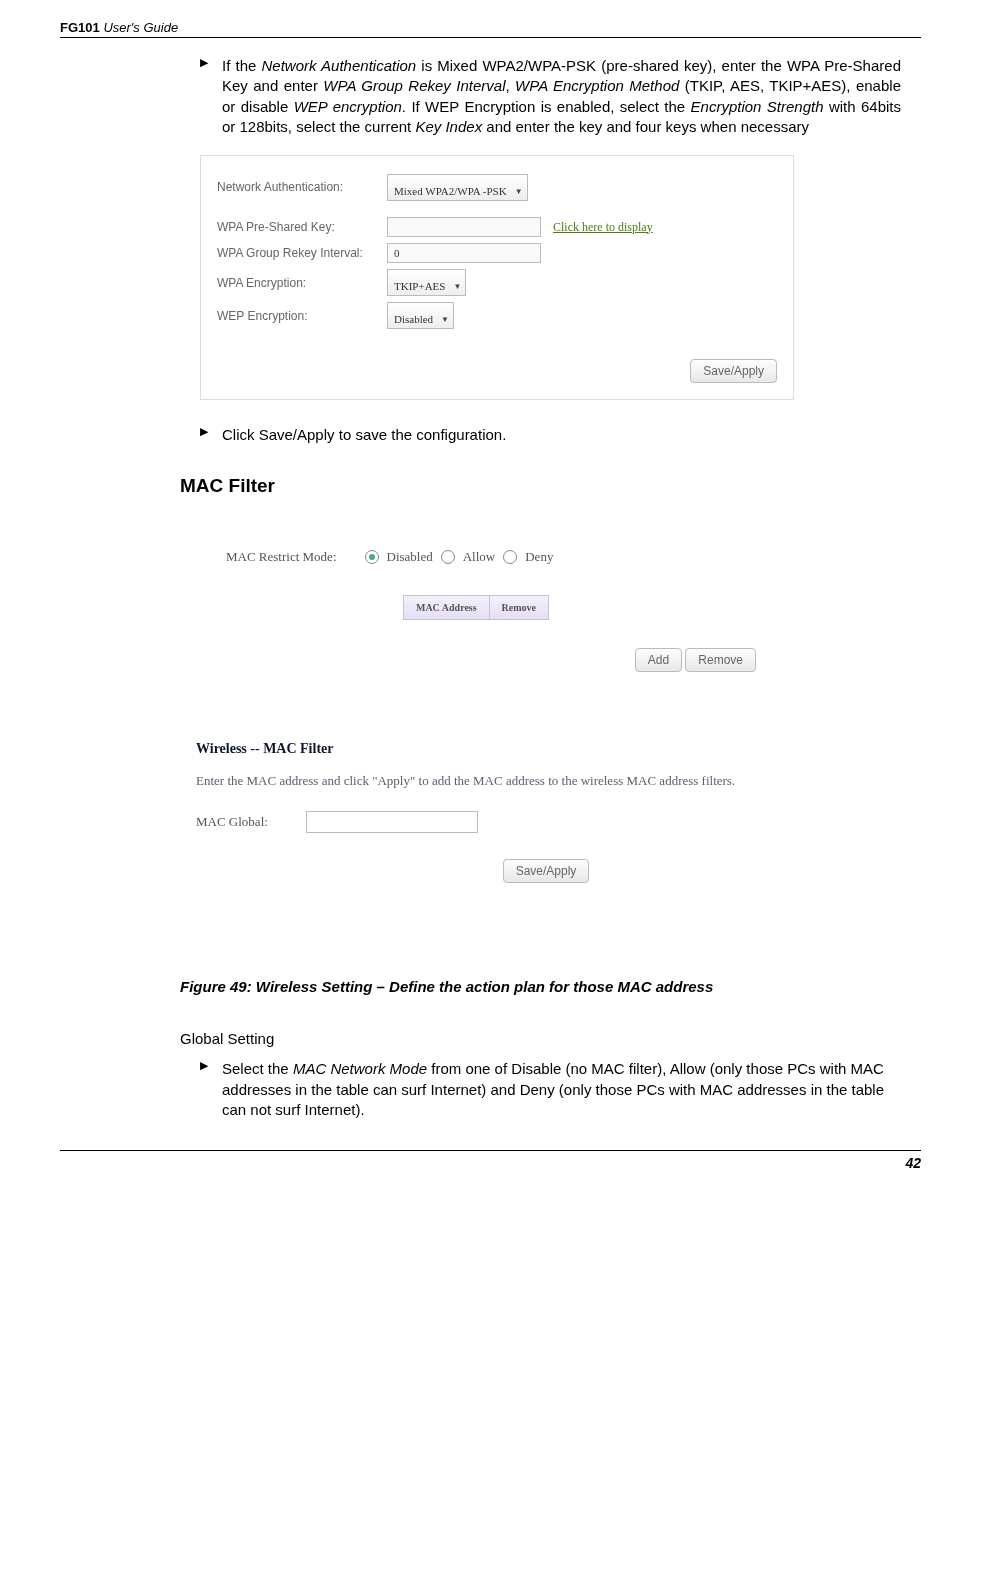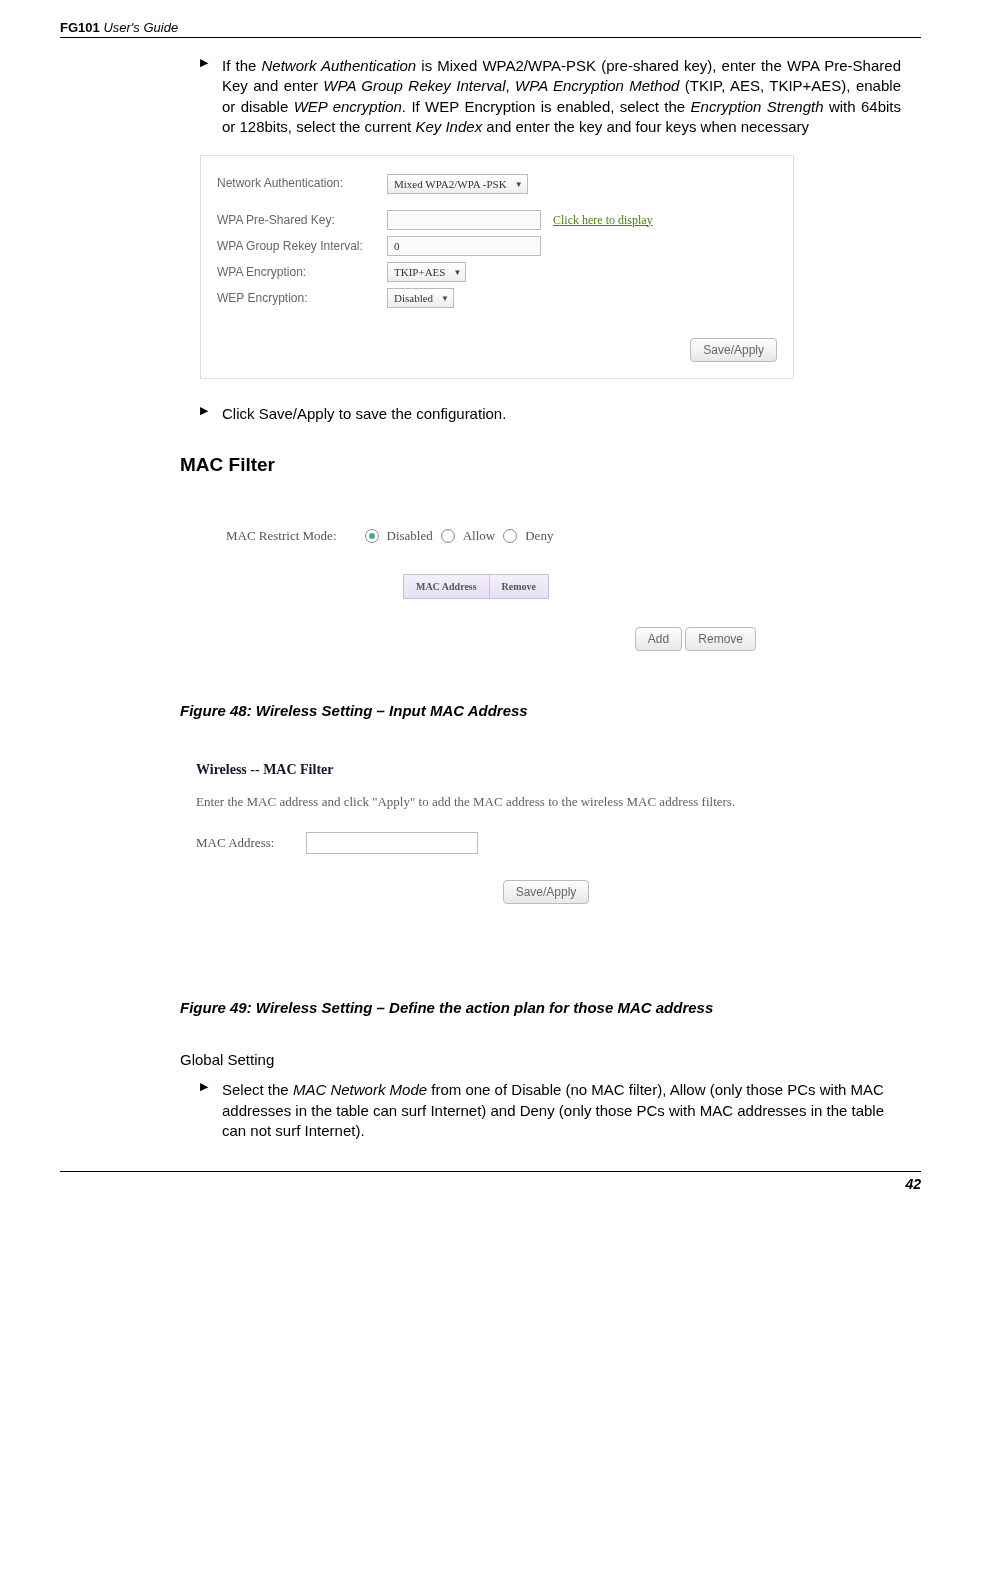--- a/index.html
+++ b/index.html
@@ -83,21 +83,21 @@
     font-family: serif;
     color: #333;
     min-width: 40px;
   }
   .p1-select {
     display: inline-flex;
     align-items: center;
     border: 1px solid #bbb;
     background: linear-gradient(#fff,#eee);
     height: 18px;
-    padding: 0 4px 0 6px;
+    padding: 7px 4px 0 6px;
     font-size: 11px;
     font-family: serif;
     color: #333;
   }
   .p1-select .arrow {
     margin-left: 8px;
     font-size: 8px;
     color: #444;
   }
   .p1-link {
@@ -320,28 +320,27 @@
         <div class="cell">MAC Address</div>
         <div class="cell">Remove</div>
       </div>
       <div class="btn-row-center">
         <span class="btn">Add</span>
         <span class="btn">Remove</span>
       </div>
     </div>
   </div>
 
-  <div class="caption">Figure 48: Wireless Setting – Input MAC Address</div>
 
   <div class="screenshot-box" style="margin-left:120px;">
     <div class="panel3">
       <div class="p3-title">Wireless -- MAC Filter</div>
       <div class="p3-desc">Enter the MAC address and click "Apply" to add the MAC address to the wireless MAC address filters.</div>
       <div class="p3-row">
-        <div class="p3-label">MAC Address:</div>
+        <div class="p3-label">MAC Global:</div>
         <div class="p3-input"></div>
       </div>
       <div class="p3-btn-row">
         <span class="btn">Save/Apply</span>
       </div>
     </div>
   </div>
 
   <div style="height:40px"></div>
   <div class="caption">Figure 49: Wireless Setting – Define the action plan for those MAC address</div>

